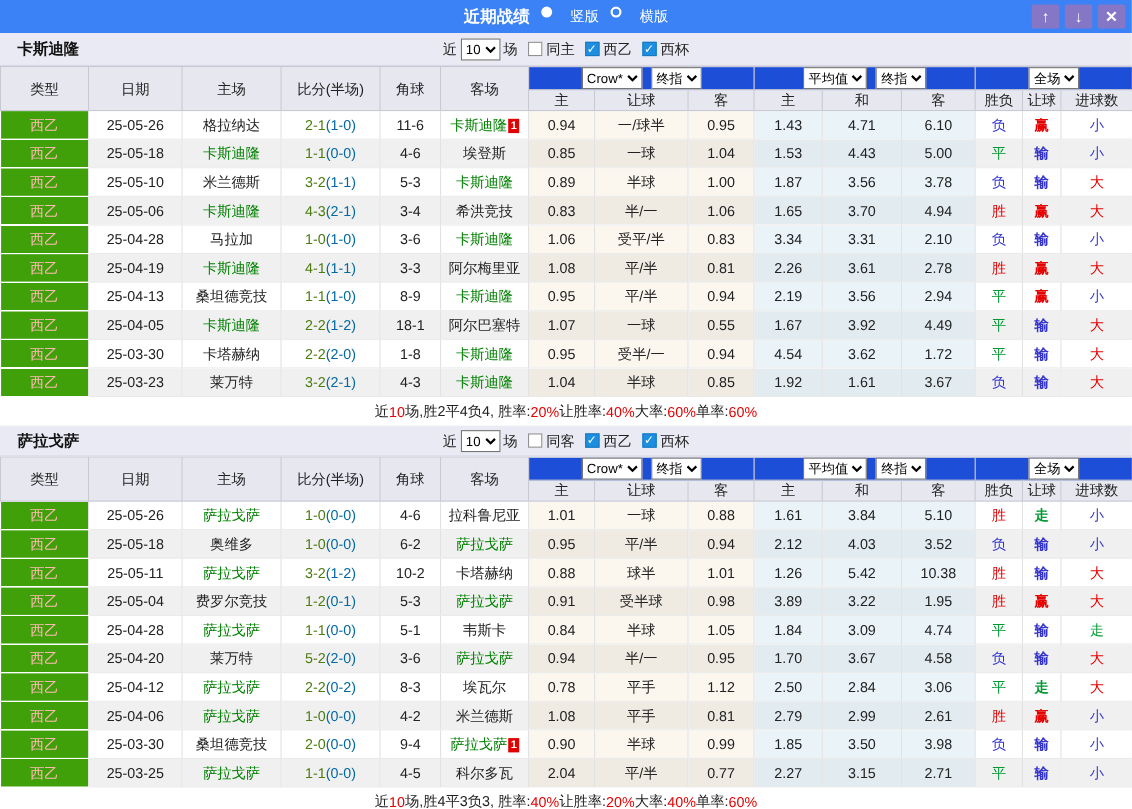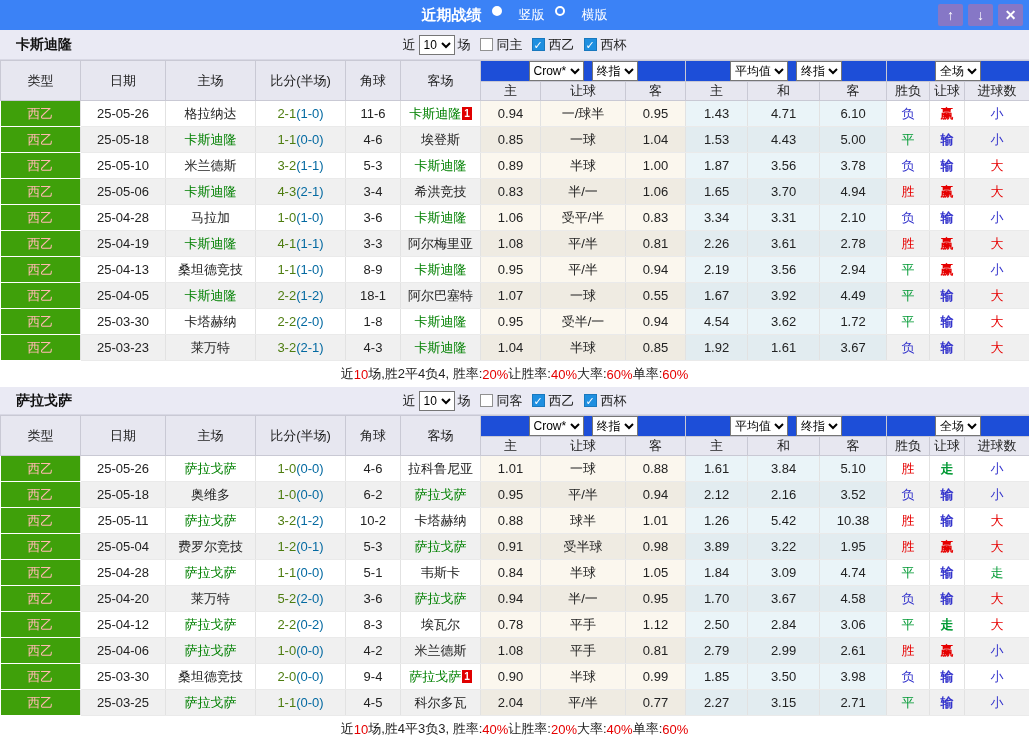--- a/index.html
+++ b/index.html
@@ -481,21 +481,21 @@
         <td class="c-type">西乙</td>
         <td class="c-date">25-05-18</td>
         <td class="c-team"><span class="team">奥维多</span></td>
         <td class="c-score"><span class="s-main">1-0</span><span class="s-half">(0-0)</span></td>
         <td class="c-corner">6-2</td>
         <td class="c-team"><span class="team self">萨拉戈萨</span></td>
         <td class="c-odds">0.95</td>
         <td class="c-odds">平/半</td>
         <td class="c-odds">0.94</td>
         <td class="c-avg">2.12</td>
-        <td class="c-avg">2.16</td>
+        <td class="c-avg">4.03</td>
         <td class="c-avg">3.52</td>
         <td class="c-res blue">负</td>
         <td class="c-res bold blue">输</td>
         <td class="c-res blue">小</td>
       </tr>
       <tr class="odd">
         <td class="c-type">西乙</td>
         <td class="c-date">25-05-11</td>
         <td class="c-team"><span class="team self">萨拉戈萨</span></td>
         <td class="c-score"><span class="s-main">3-2</span><span class="s-half">(1-2)</span></td>

